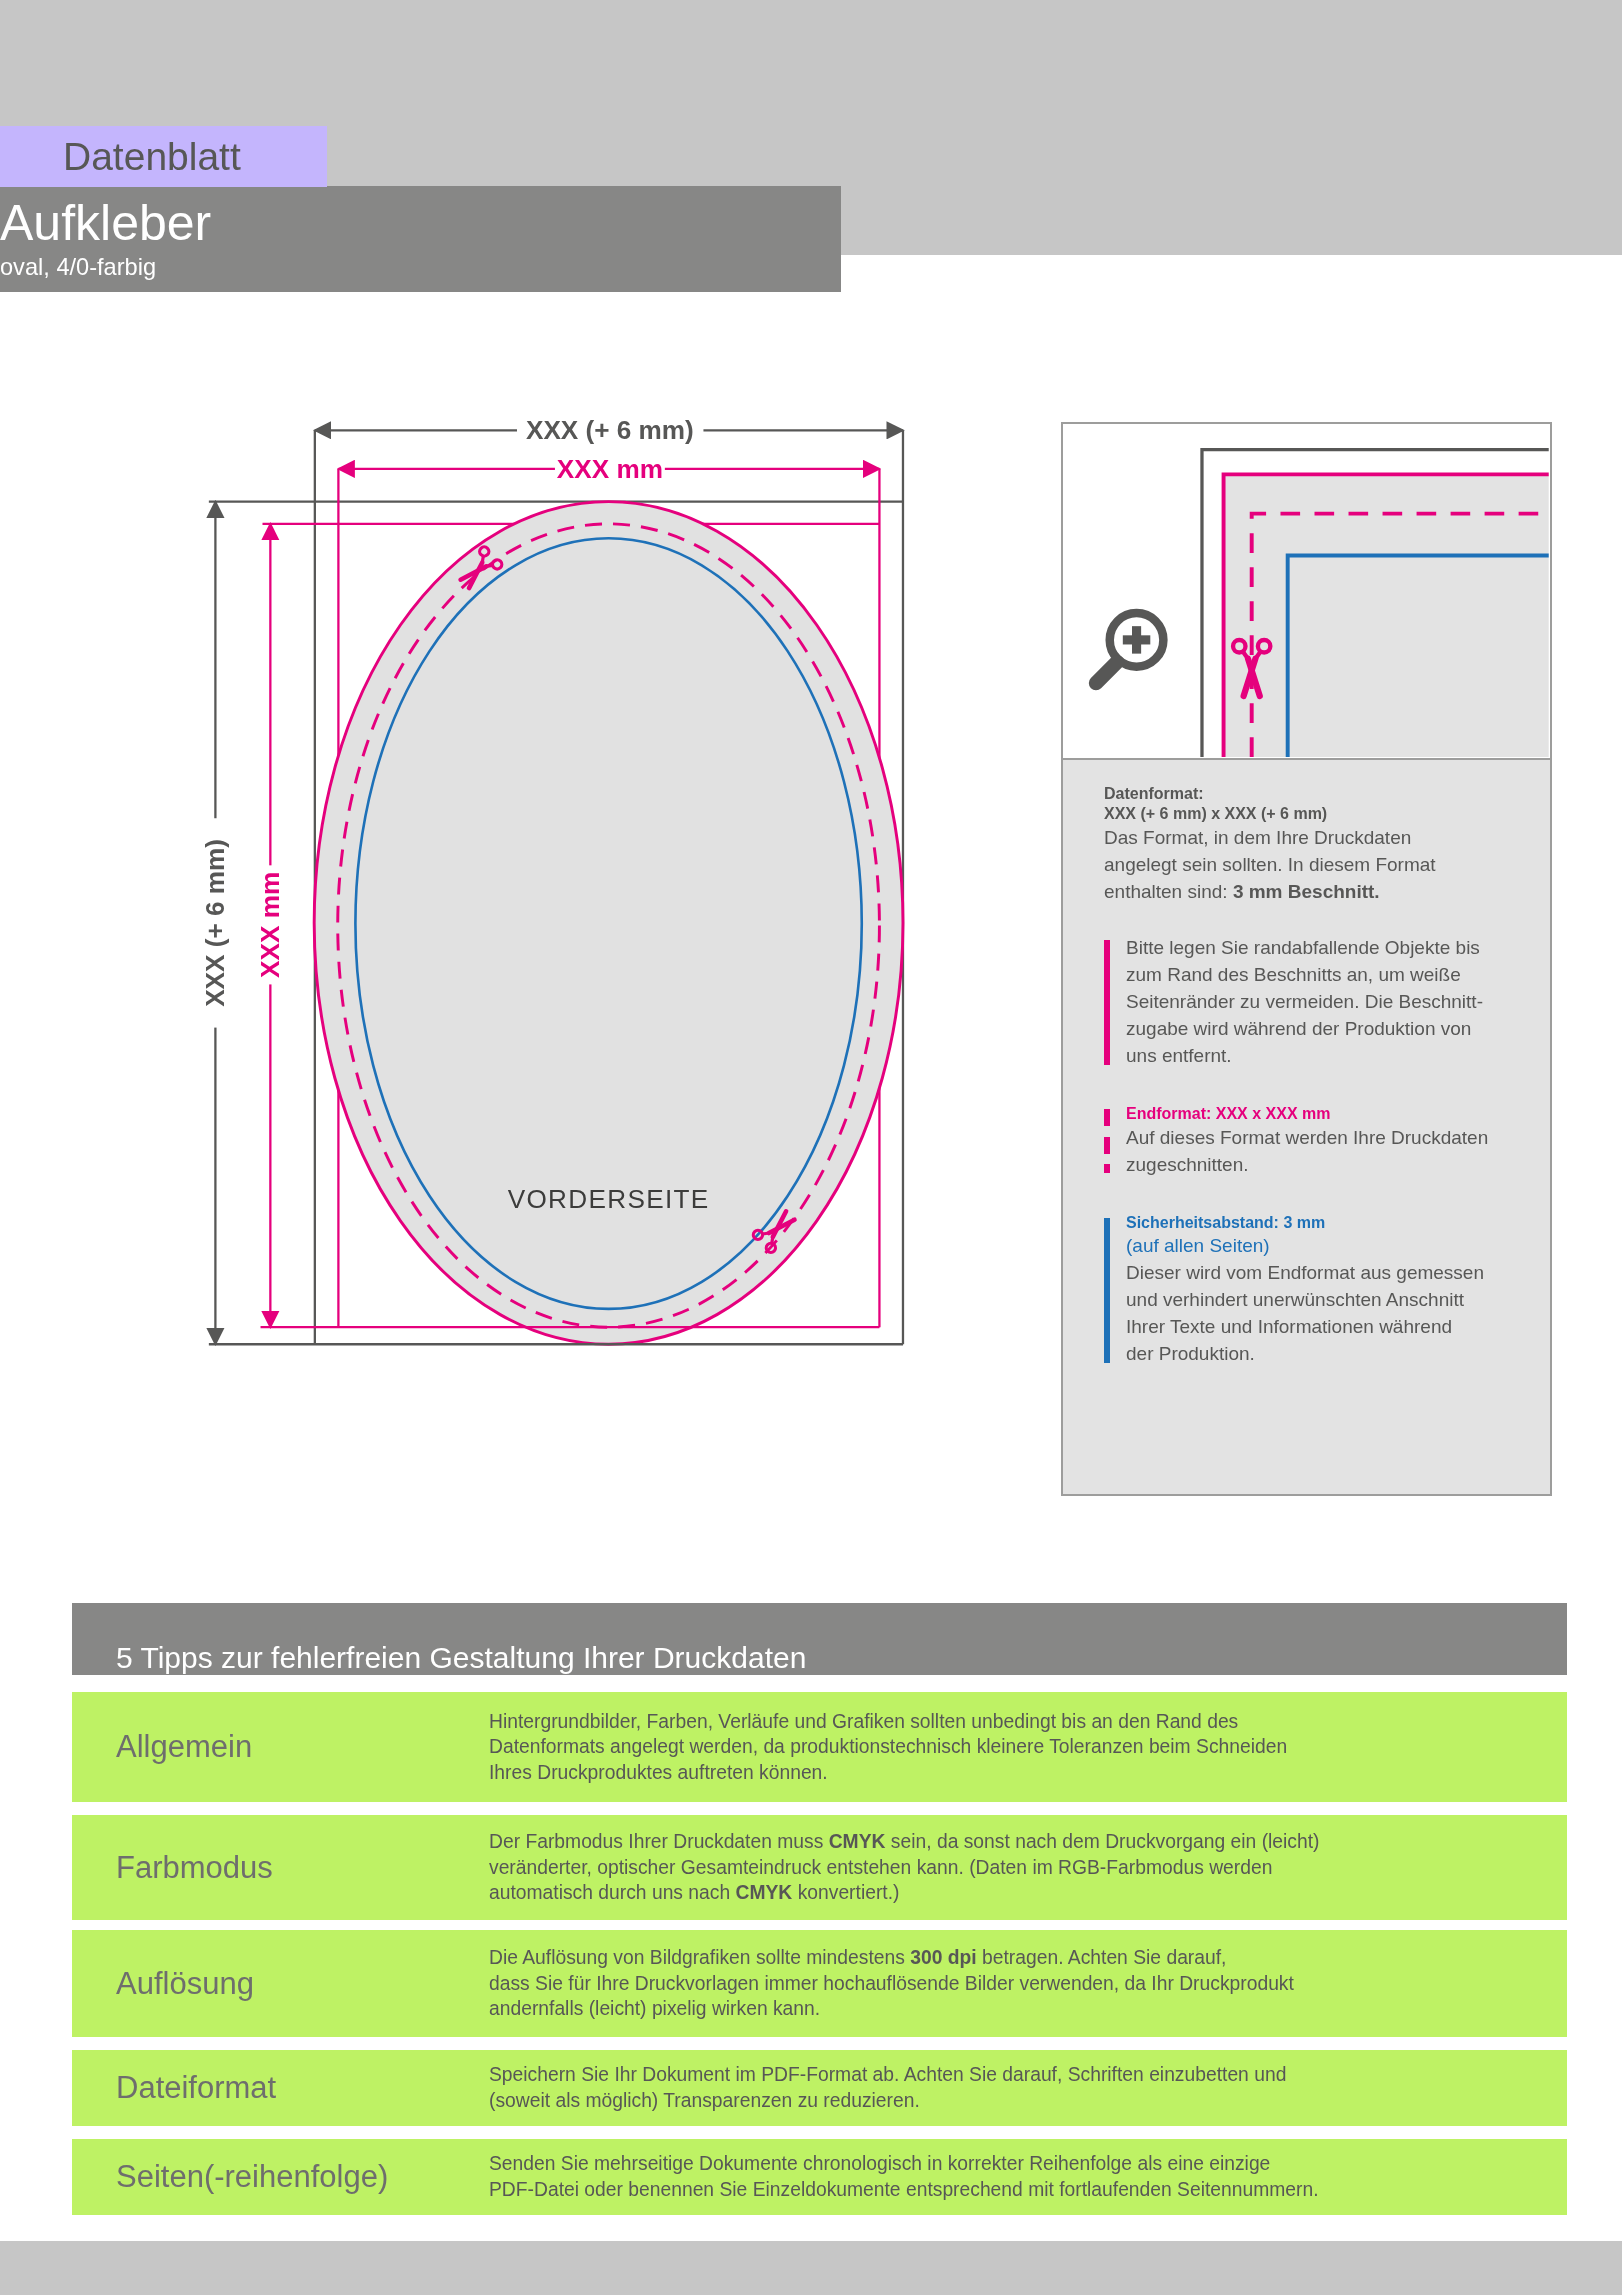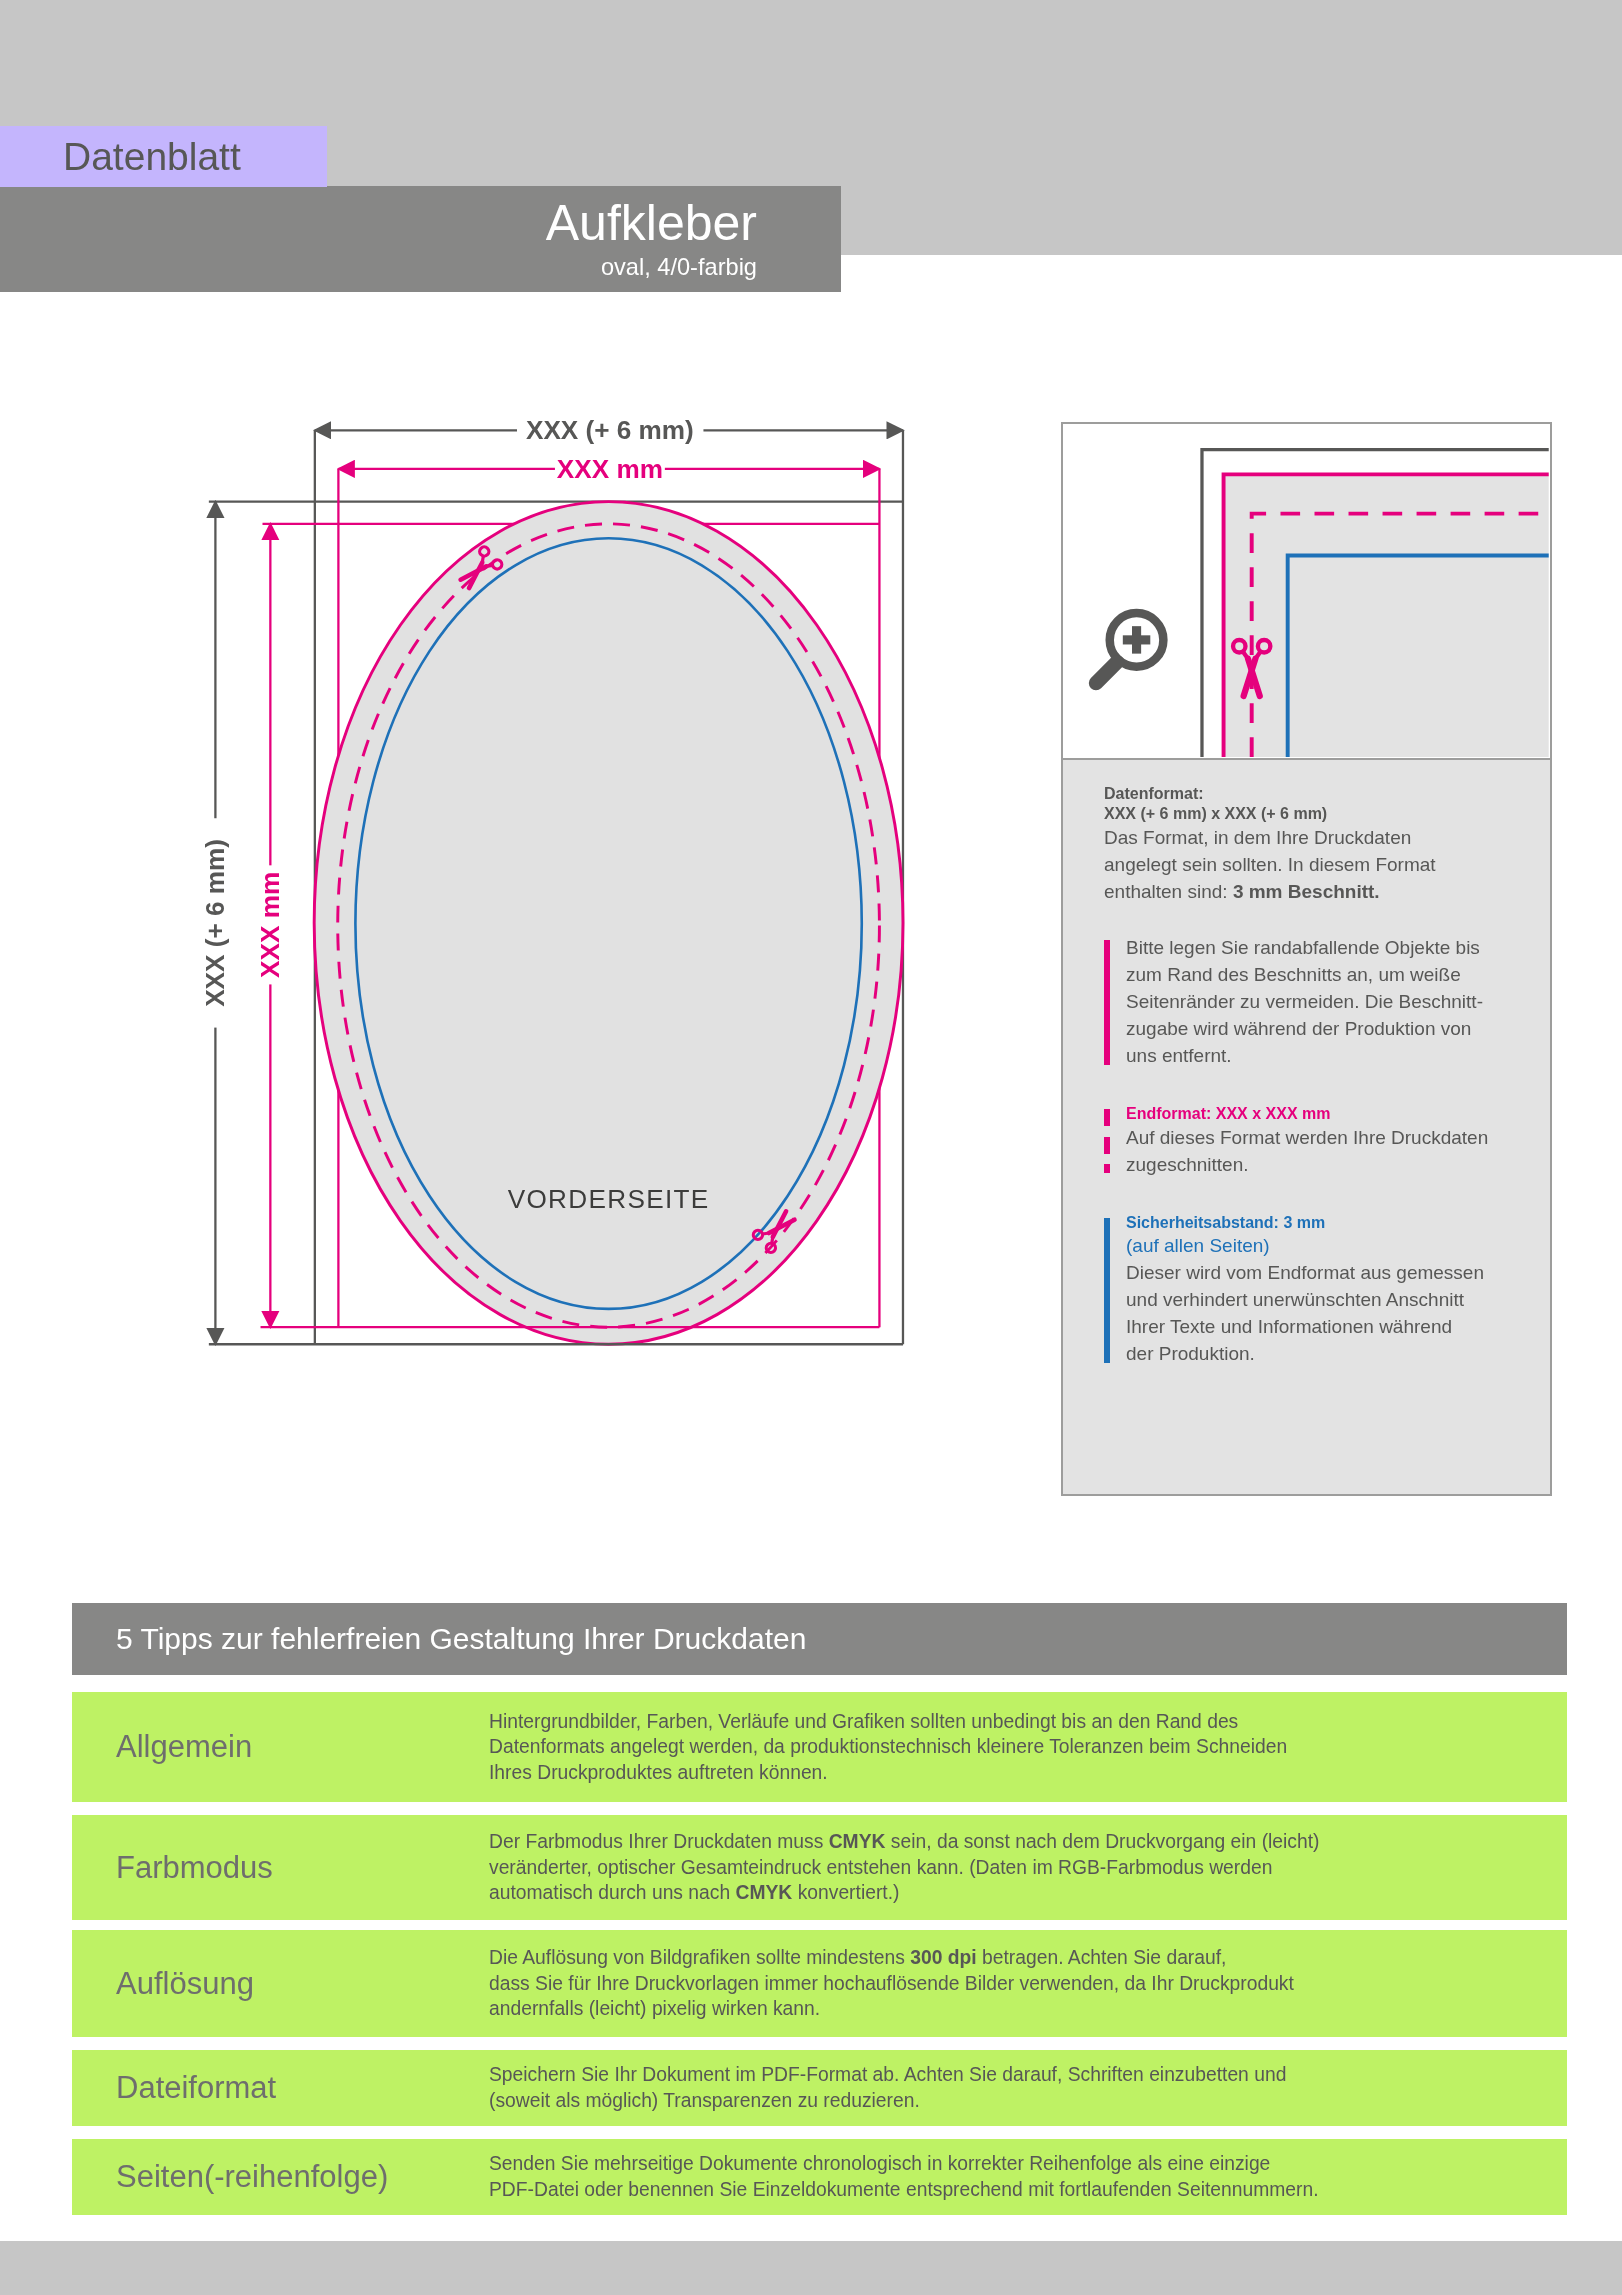--- a/index.html
+++ b/index.html
@@ -1,21 +1,21 @@
 <!DOCTYPE html>
 <html style="font-size:10.5px"><head>
 <meta charset="utf-8">
 <style>
   html,body{margin:0;padding:0;background:#fff;}
   .page{position:relative;width:1623px;height:2295px;background:#ffffff;overflow:hidden;
         font-family:"Liberation Sans", sans-serif;color:#575756;}
   
   .hdr-gray{position:absolute;left:0;top:0;width:1623px;height:255px;background:#c6c6c6;}
   .hdr-dark{position:absolute;left:0;top:186px;width:841px;height:106px;background:#878786;
-            display:flex;flex-direction:column;justify-content:center;align-items:flex-end;
+            display:flex;flex-direction:column;justify-content:center;
             padding-right:84px;box-sizing:border-box;}
   .hdr-title{color:#fff;font-size:50px;line-height:1.05;}
   .hdr-sub{color:#fff;font-size:23.6px;margin-top:3.9px;}
   .hdr-white{position:absolute;left:0;top:126px;width:327px;height:61px;background:#c4b5fd;
              display:flex;align-items:center;}
   .hdr-white span{font-size:39px;color:#575756;margin-left:63px;}
   
   .diagram{position:absolute;left:170px;top:393px;width:851px;height:1086px;}
   .dimtext{font-size:40px;font-weight:bold;}
   .vorder{font-size:40px;letter-spacing:2px;fill:#3c3c3b;}
@@ -31,21 +31,21 @@
   .info-block .bar{position:absolute;left:0;top:5.2px;bottom:5.2px;width:5.9px;}
   .bar-solid-magenta{background:#e5007d;}
   .bar-dashed-magenta{background:repeating-linear-gradient(to bottom,#e5007d 0 17px,transparent 17px 27.5px);}
   .bar-solid-blue{background:#1e71b8;}
   .magenta{color:#e5007d;}
   .blue{color:#1e71b8;}
   .mt44{margin-top:29px;} .mt52{margin-top:34px;}
   .b{font-weight:bold;}
   
   .tips-band{position:absolute;left:72px;top:1603px;width:1495px;height:72px;background:#878786;
-             display:flex;align-items:center;}
+             display:flex;align-items:flex-end;}
   .tips-band span{color:#fff;font-size:30px;margin-left:44px;}
   .tip-row{position:absolute;left:72px;width:1495px;background:#bef264;display:flex;align-items:center;}
   .tip-label{width:366px;padding-left:44px;box-sizing:border-box;font-size:31px;color:#6e6e6d;flex:none;}
   .tip-body{margin-left:51px;padding-right:33px;font-size:19.3px;line-height:1.33;color:#575756;}
   .footer{position:absolute;left:0;top:2241px;width:1623px;height:54px;background:#c6c6c6;}
 </style>
 </head>
 <body>
 
 <div class="page">

